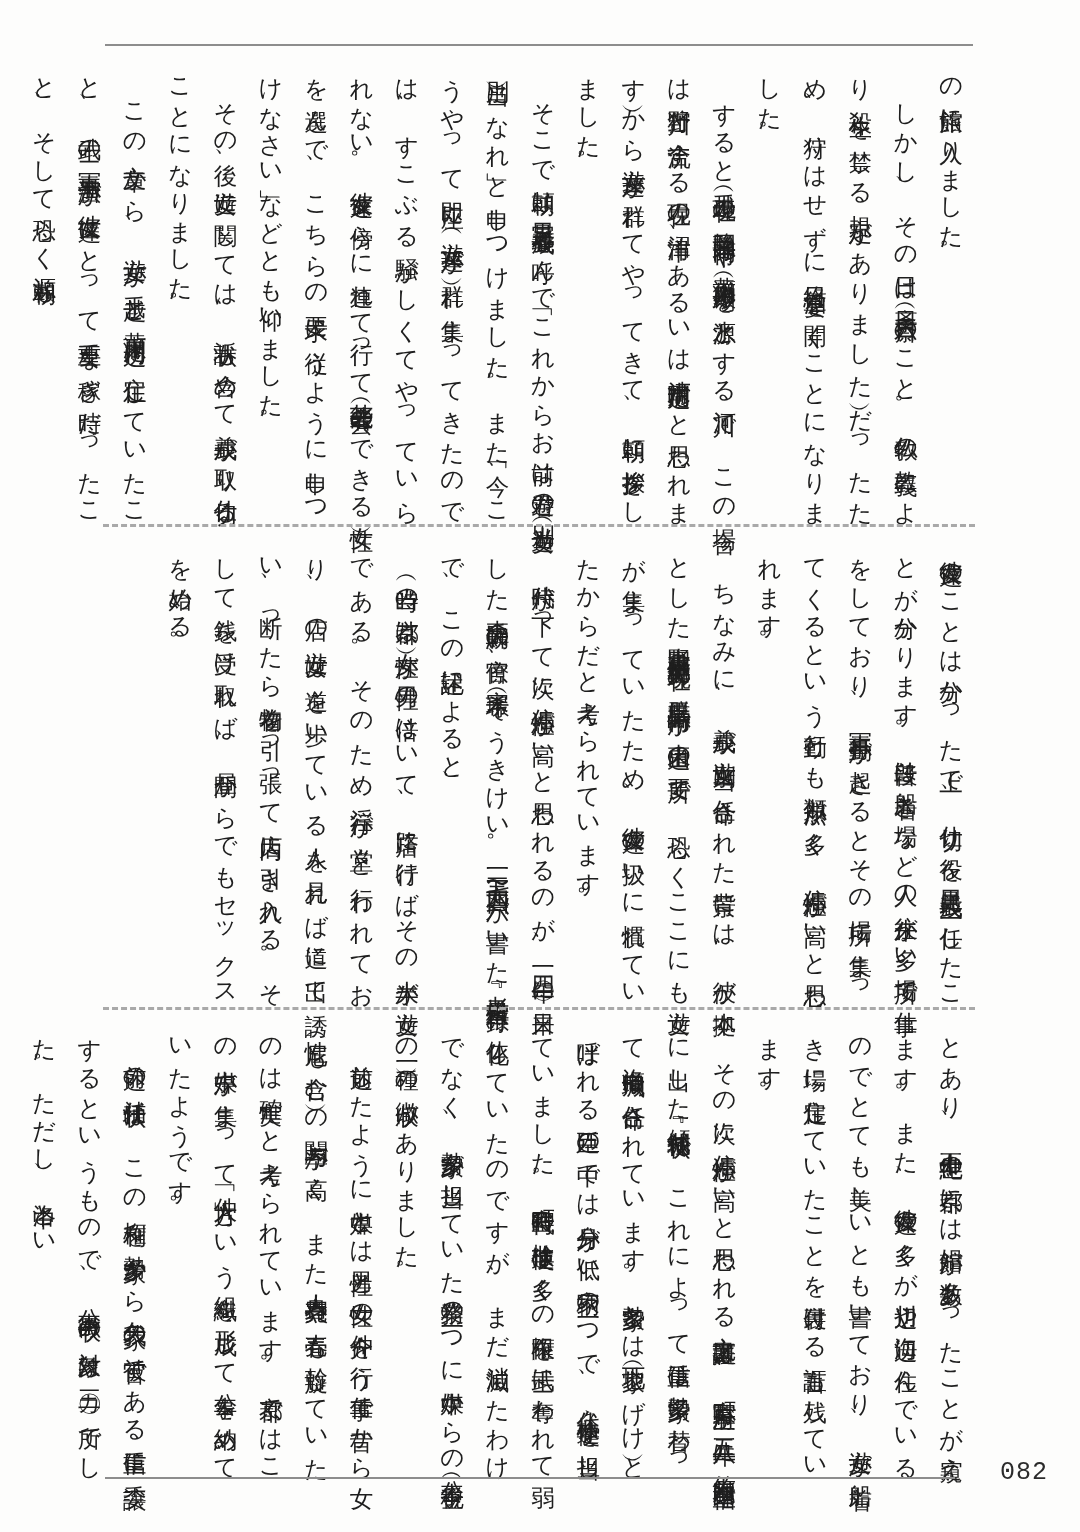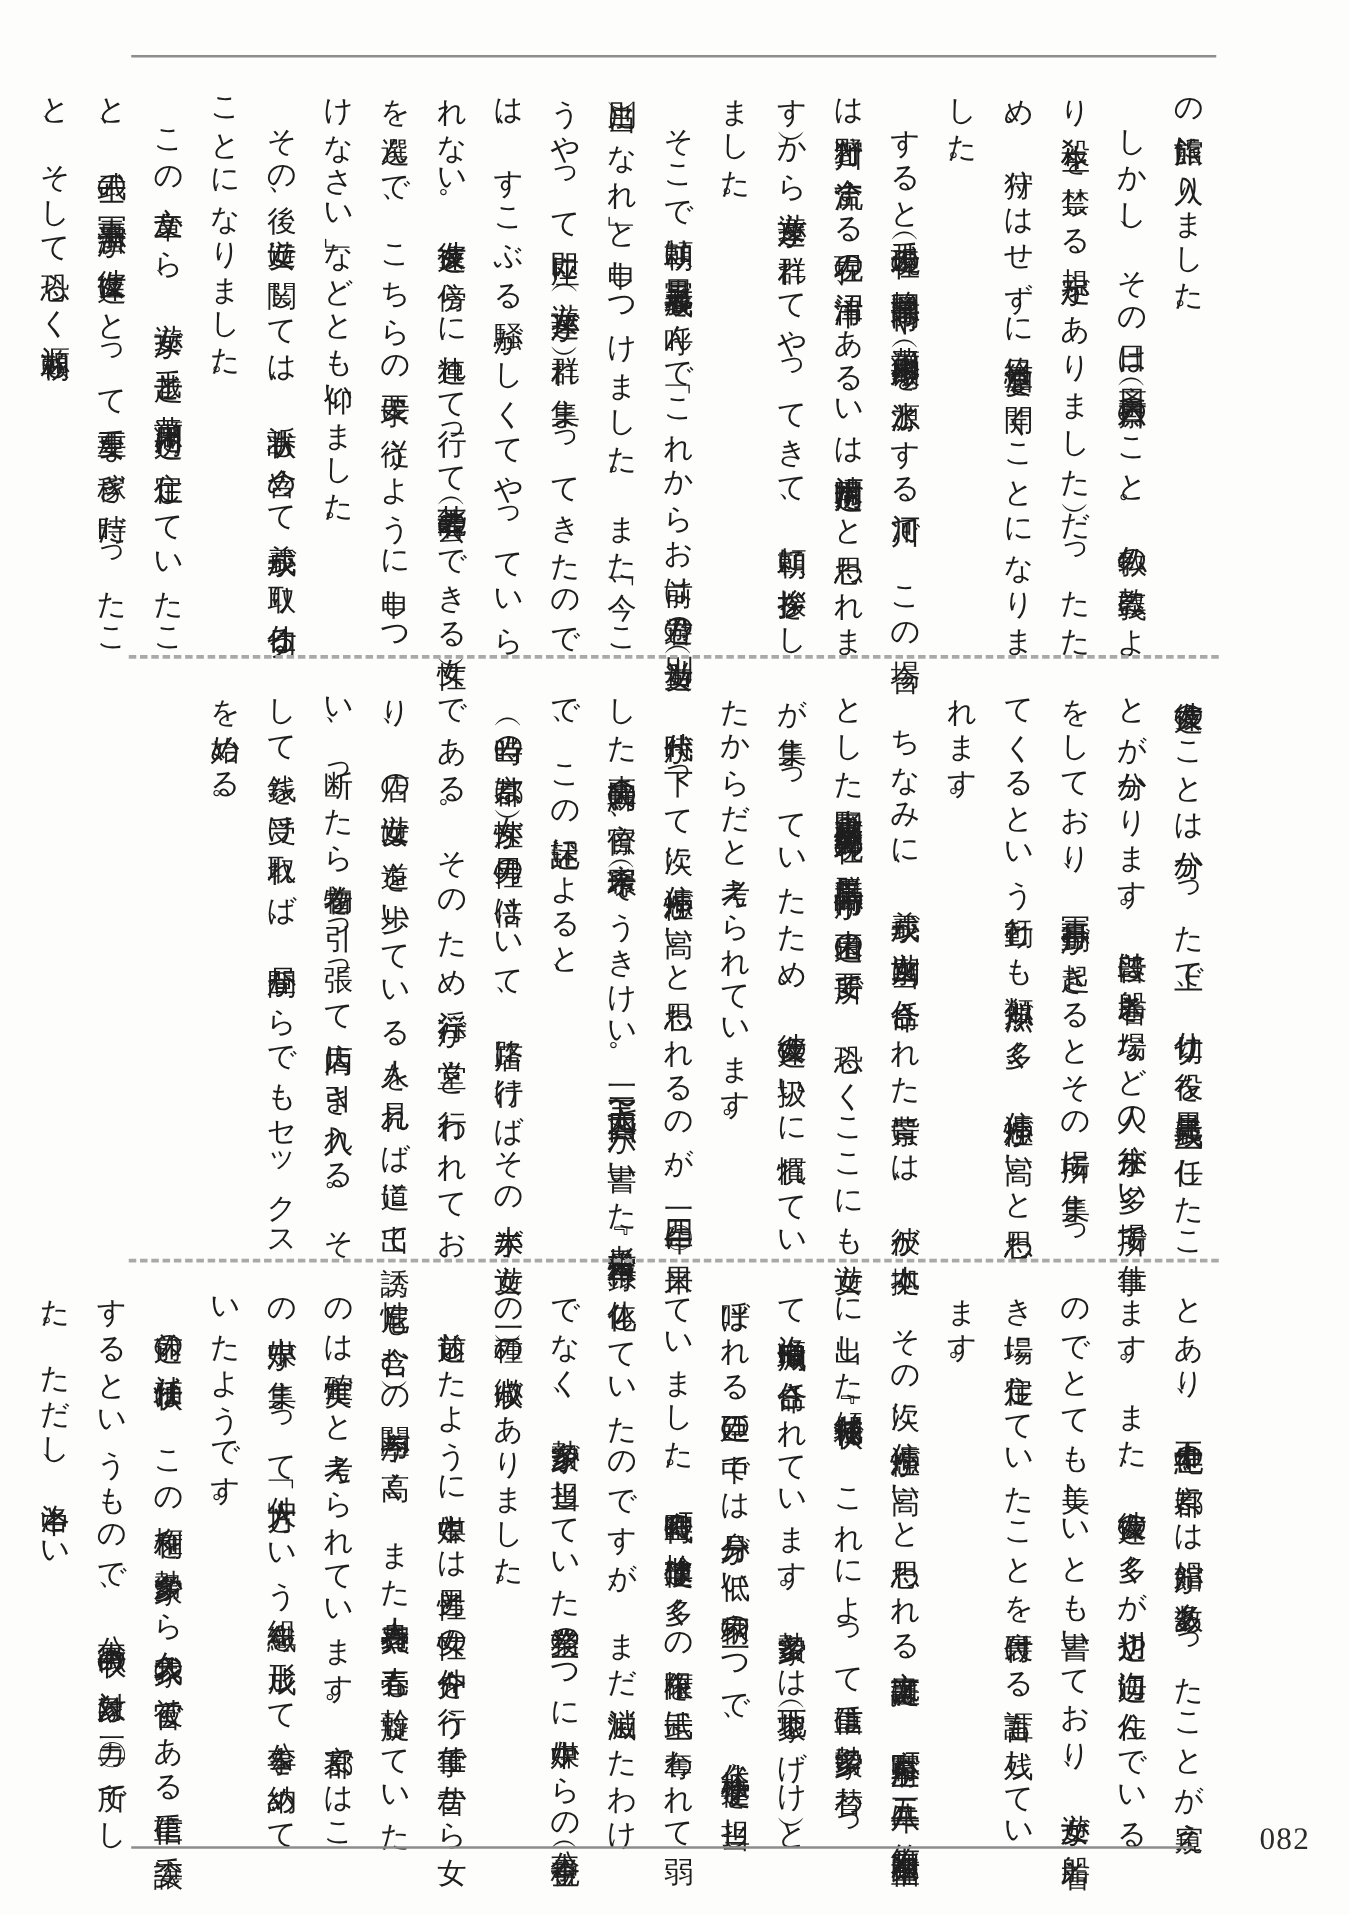--- a/index.html
+++ b/index.html
@@ -45,21 +45,21 @@
     border-top: 3px dashed #a9a9a9;
   }
   .dashed-1 { top: 524px; }
   .dashed-2 { top: 1007px; }
 
   
   .pagenum {
     position: absolute;
     right: 32px;
     top: 1458px;
-    font-family: Liberation Serif, serif;
+    font-family: Liberation Mono, monospace;
     font-size: 25px;
     letter-spacing: 1px;
     color: #2b2b2b;
   }
 
   
   .vblock {
     position: absolute;
     writing-mode: vertical-rl;
     -webkit-writing-mode: vertical-rl;

